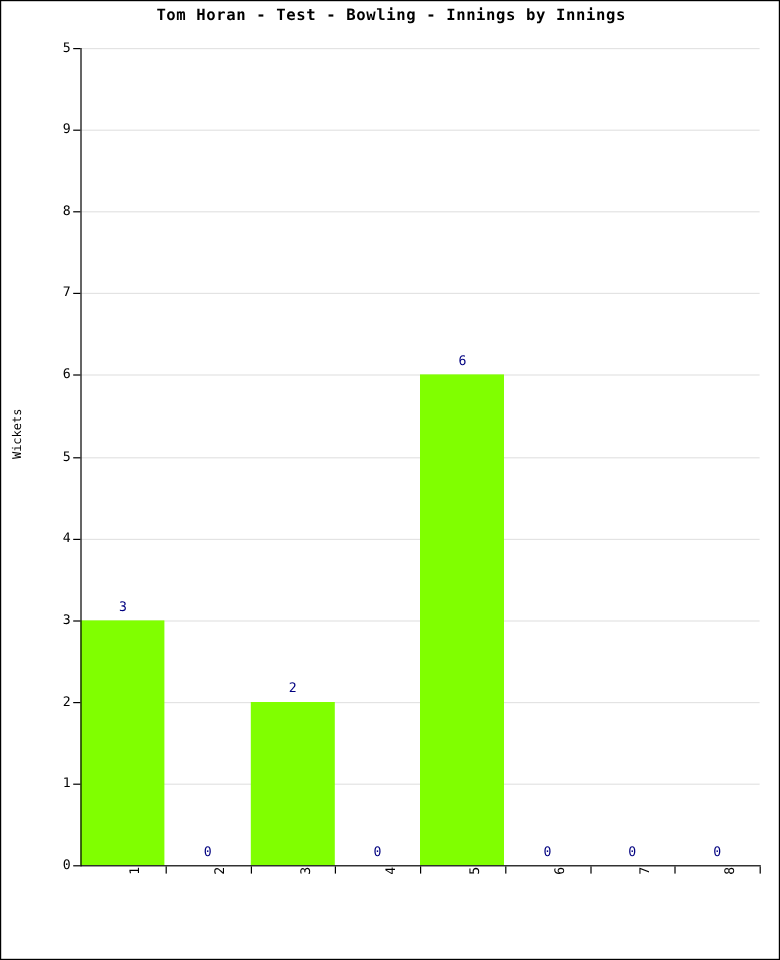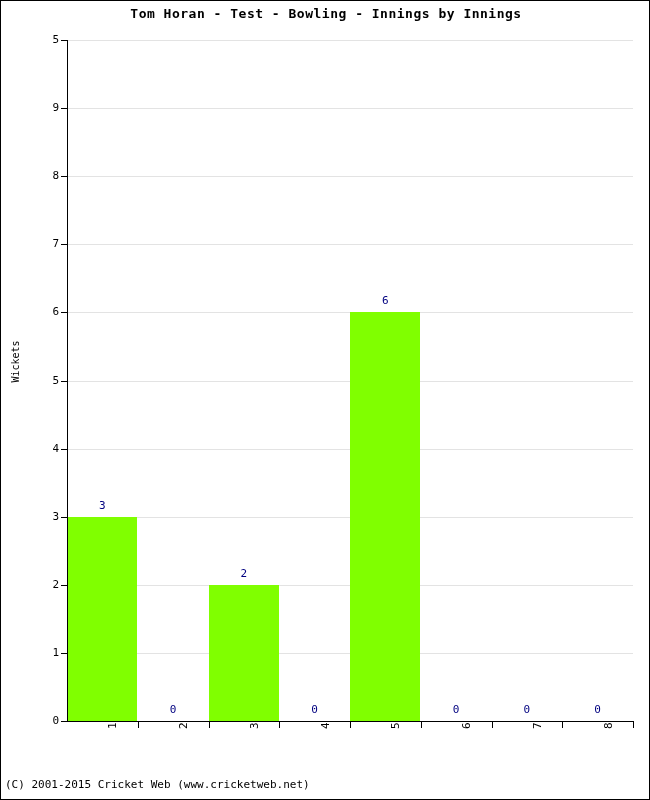--- a/index.html
+++ b/index.html
@@ -229,14 +229,13 @@
       <div class="xlabel" style="left: 106.375px;">1</div>
       <div class="xlabel" style="left: 177.125px;">2</div>
       <div class="xlabel" style="left: 247.875px;">3</div>
       <div class="xlabel" style="left: 318.625px;">4</div>
       <div class="xlabel" style="left: 389.375px;">5</div>
       <div class="xlabel" style="left: 460.125px;">6</div>
       <div class="xlabel" style="left: 530.875px;">7</div>
       <div class="xlabel" style="left: 601.625px;">8</div>
     </div>
 
-  <div id="footer">(C) 2001-2015 Cricket Web (www.cricketweb.net)</div>
 </div>
 
 </body></html>

